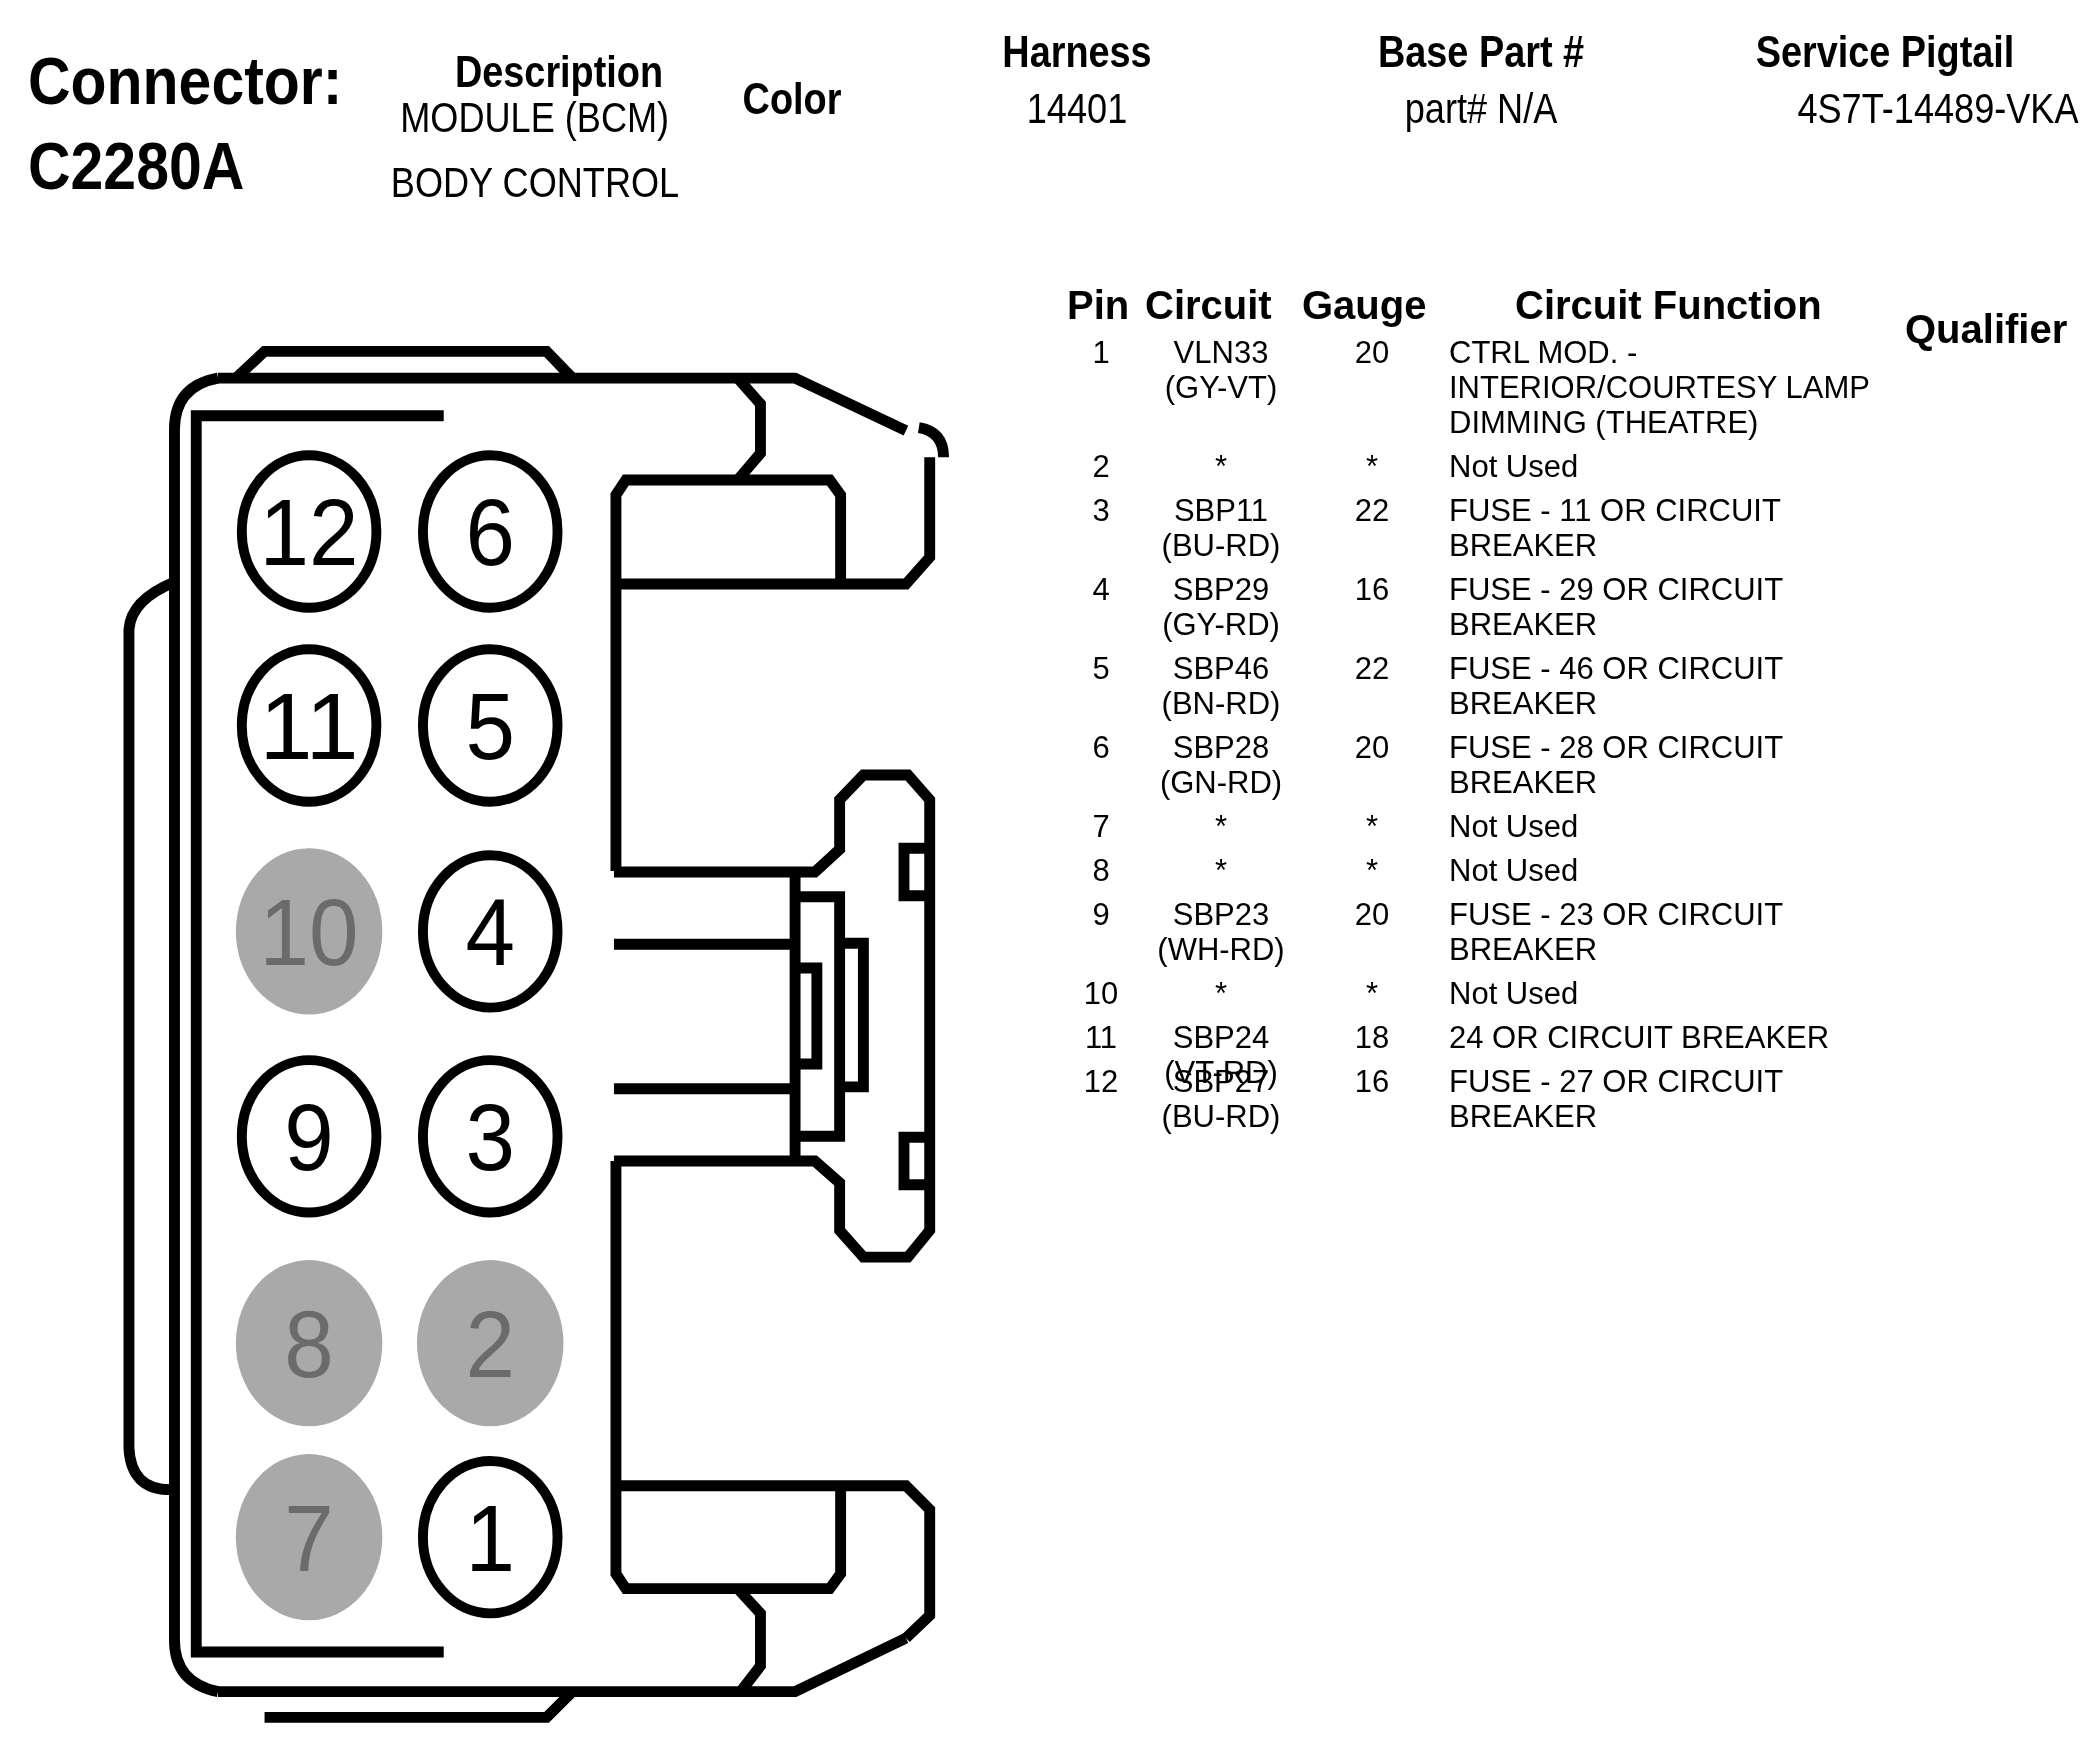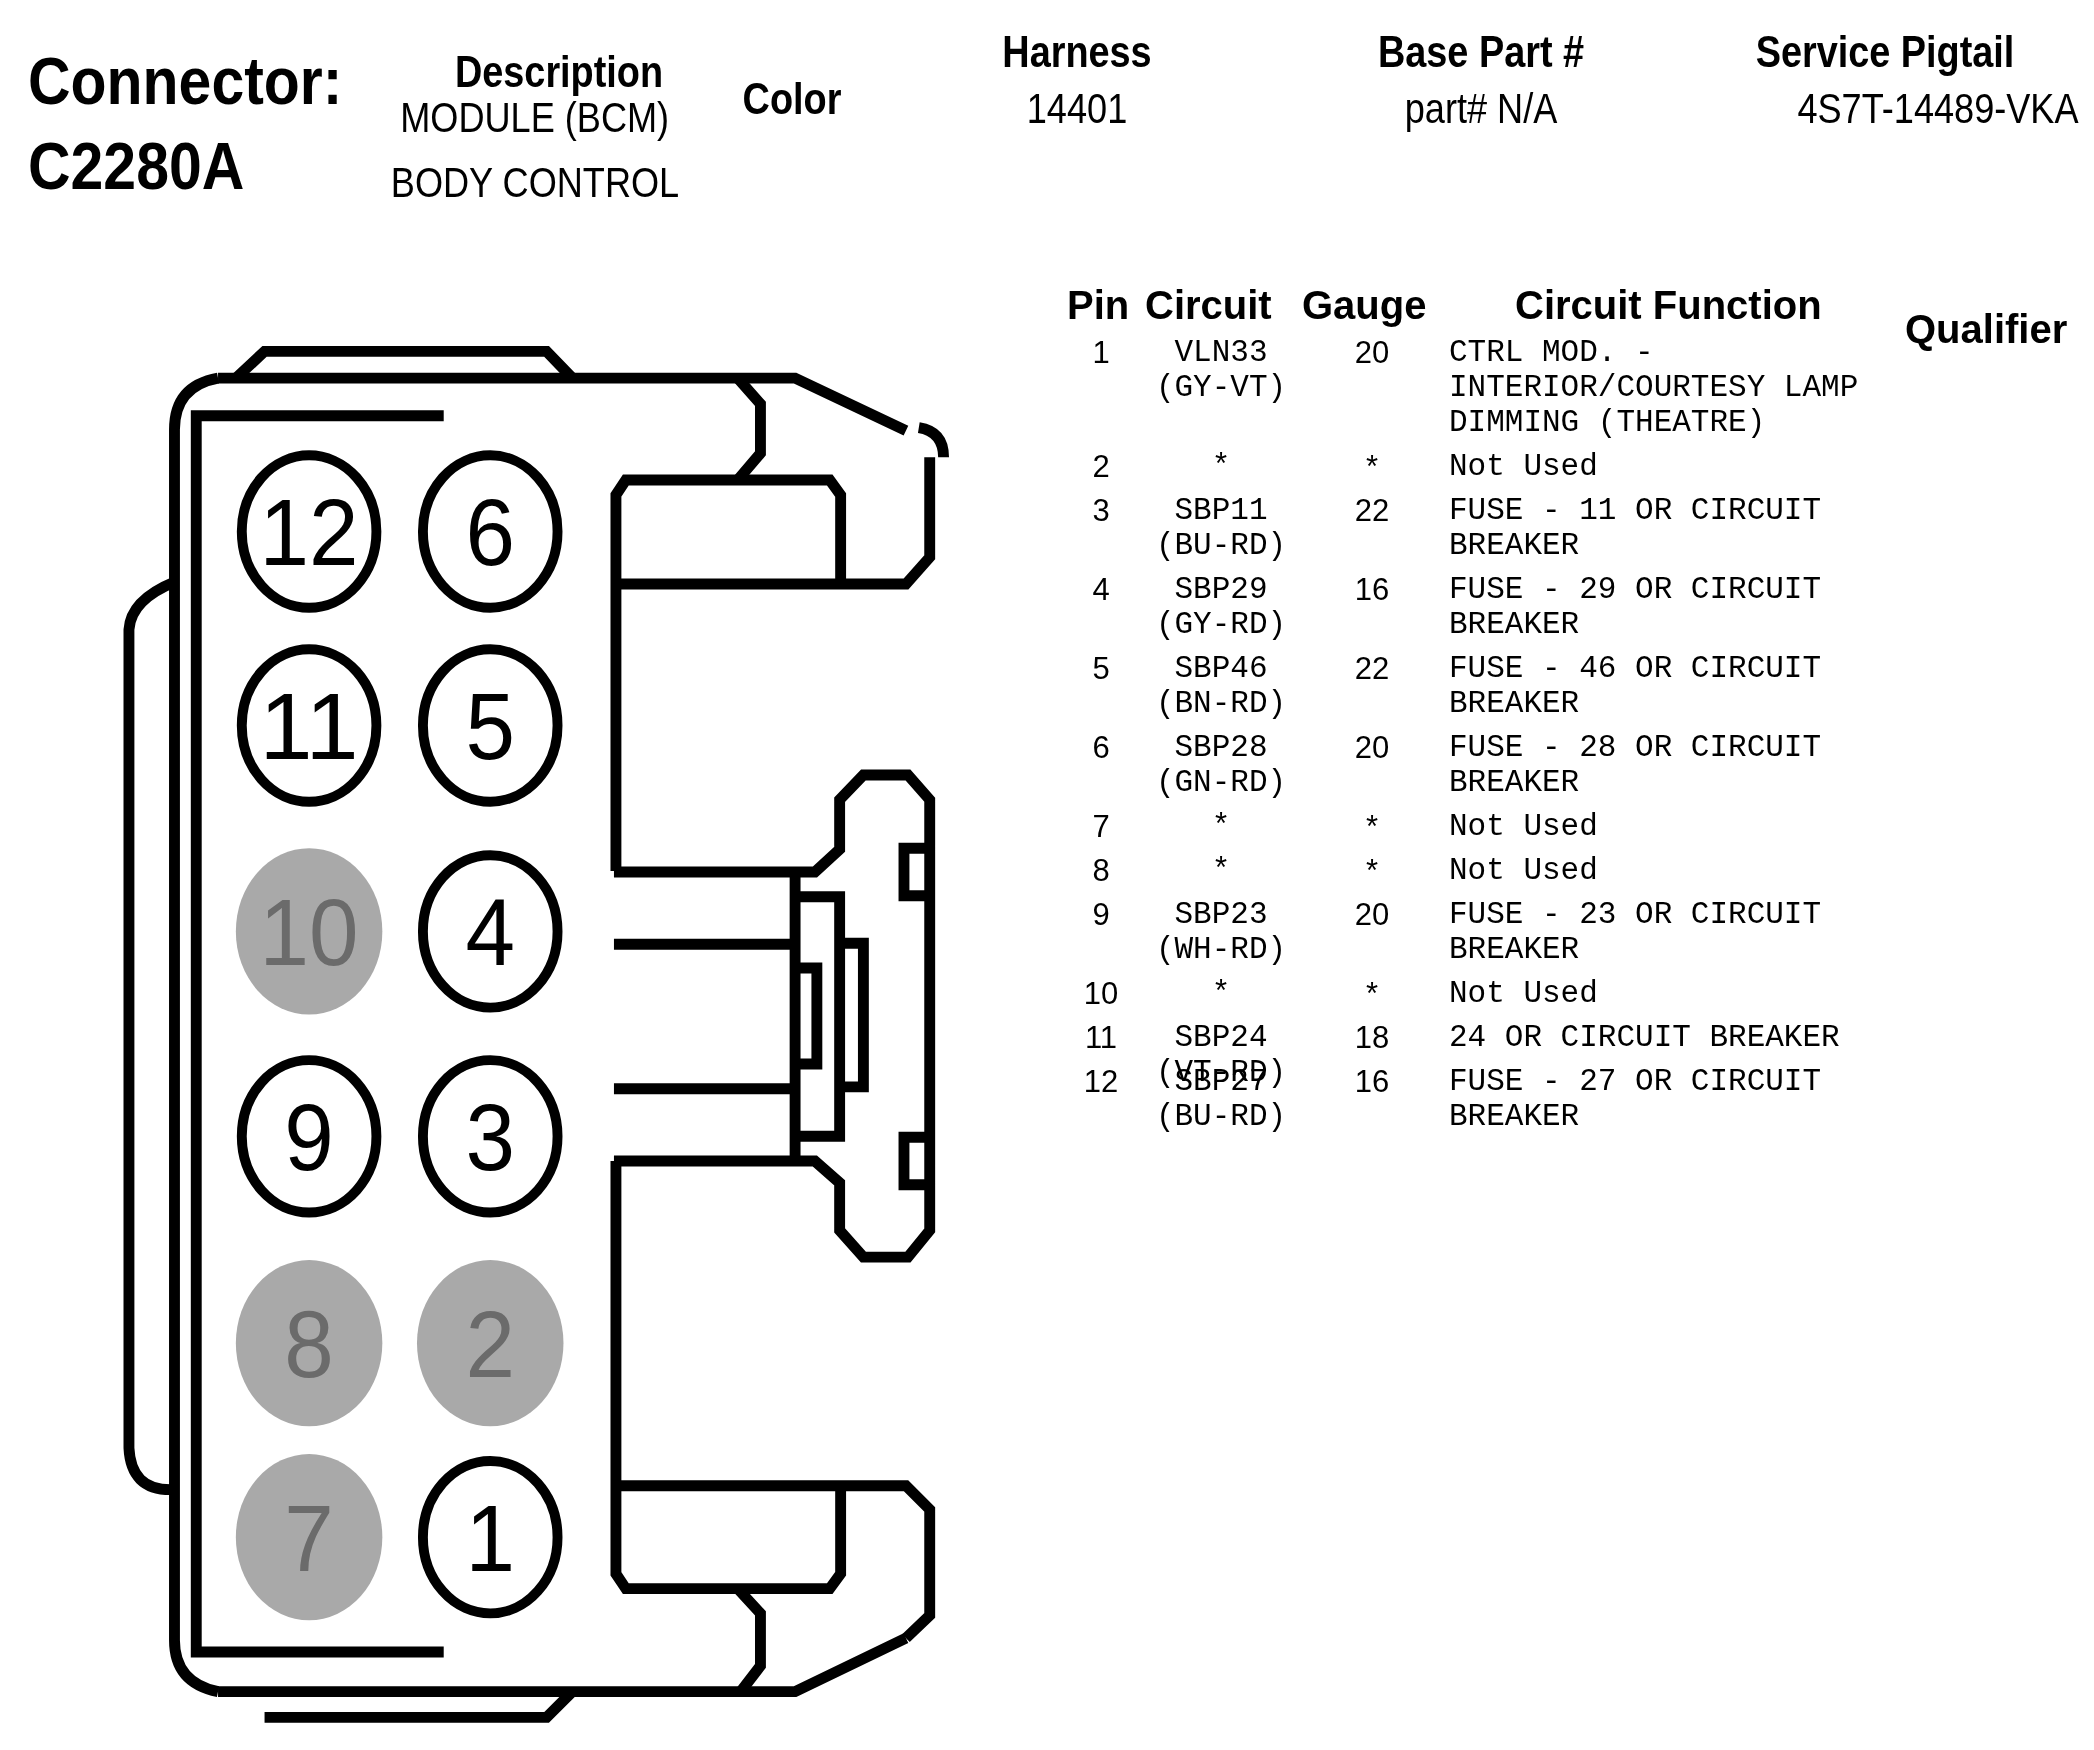--- a/index.html
+++ b/index.html
@@ -15,21 +15,21 @@
 
   .tbl-head { font-weight: bold; font-size: 40px; line-height: 1; top: 285px; }
   #pin-rows { position: absolute; left: 0; top: 335px; width: 2095px; }
   .row { position: relative; font-size: 31px; line-height: 35px; margin-bottom: 9px; }
   .row .c { position: absolute; top: 0; }
   .row .pin { left: 1101px; transform: translateX(-50%); text-align: center; }
   .row .circ { left: 1221px; transform: translateX(-50%); text-align: center; }
   .row .gauge { left: 1372px; transform: translateX(-50%); text-align: center; }
   .row .func { left: 1449px; position: relative; display: block; }
   .row .qual { left: 1904px; }
-  .row .circ div, .row .func div { white-space: nowrap; font-family: Liberation Mono, monospace; }
+  .row .circ div, .row .func div { white-space: nowrap; }
 
   svg#drawing { position: absolute; left: 0; top: 0; }
   .pin-num { font-family: "Liberation Sans", sans-serif; font-size: 96px; }
 </style>
 </head>
 <body>
 
 <div id="connector-title" class="abs">
   <span>Connector:</span>
   <span>C2280A</span>

